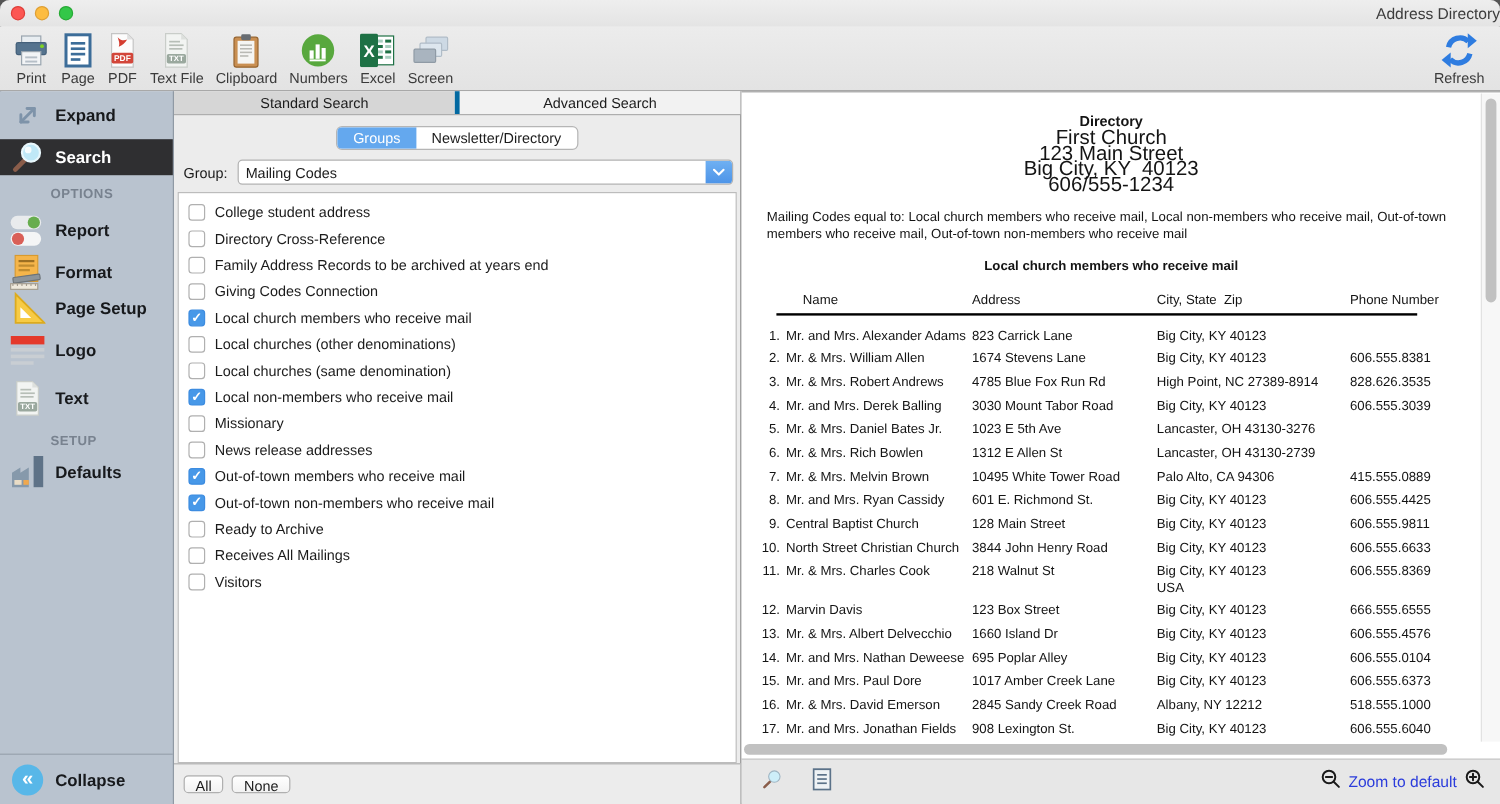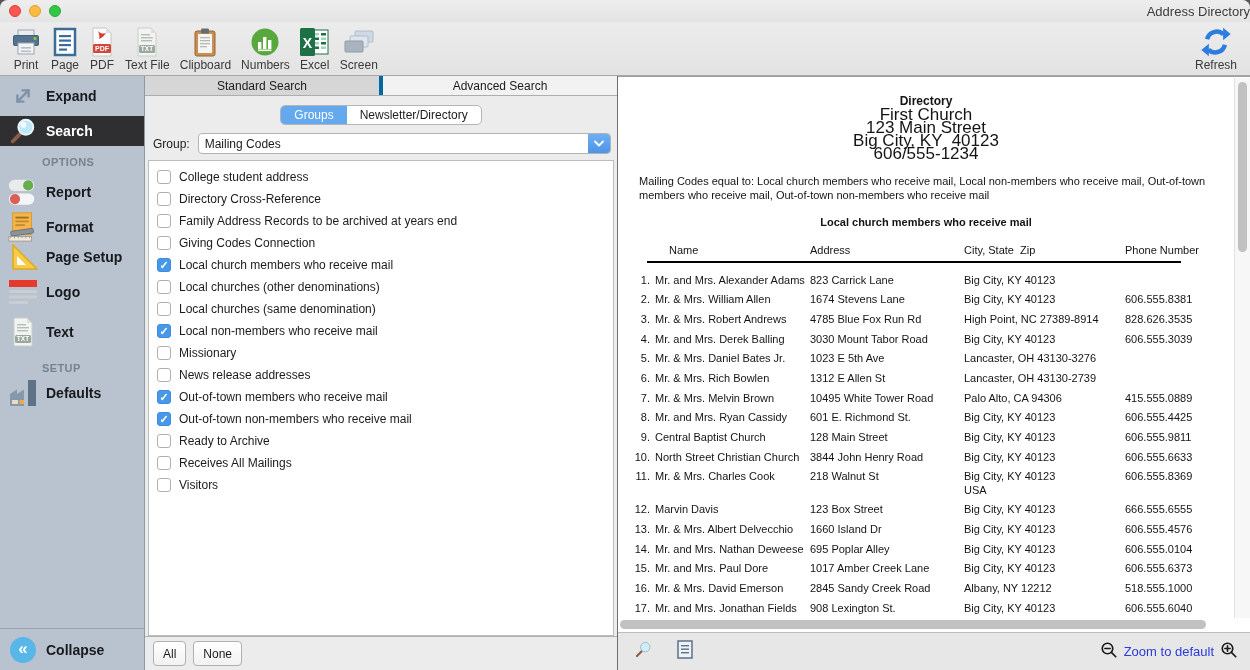--- a/index.html
+++ b/index.html
@@ -70,21 +70,21 @@
              padding-top:5px; }
   .cb-row { display:flex; align-items:center; height:22px; padding-left:8px; cursor:default; }
   .cb { width:14px; height:14px; border:1px solid #b0b0b0; border-radius:3px; background:#fff;
         flex:0 0 14px; display:flex; align-items:center; justify-content:center; }
   .cb.checked { background:#4798e8; border-color:#3d8ce0; }
   .cb.checked::after { content:"✓"; color:#fff; font-size:11px; font-weight:bold; line-height:1; }
   .cb-label { font-size:12px; color:#1b1b1b; margin-left:8px; }
   .mid-bottom { height:34px; flex:0 0 34px; border-top:1px solid #b0b0b0; background:#ececec;
                 display:flex; align-items:center; padding-left:8px; gap:7px; }
   .btn { font-size:12px; color:#1b1b1b; background:linear-gradient(#ffffff,#f2f2f2);
-         border:1px solid #b0b0b0; border-radius:4px; padding:1px 9px; height:25px; cursor:default; }
+         border:1px solid #b0b0b0; border-radius:4px; padding:1px 9px; height:15px; cursor:default; }
 
   
   .right { flex:1; display:flex; flex-direction:column; background:#e9e9e9; min-width:0; }
   .preview-wrap { flex:1; position:relative; background:#fff; border-top:1px solid #9e9e9e; min-height:0; }
   .preview { position:absolute; top:1px; left:1px; right:17px; bottom:14px; background:#fff;
              overflow:hidden; color:#141414; }
   .vscroll { position:absolute; top:1px; right:0; bottom:14px; width:16px; background:#f7f7f7;
              border-left:1px solid #e2e2e2; }
   .vthumb { position:absolute; top:4px; right:3px; width:9px; height:170px; background:#c1c1c1; border-radius:5px; }
   .hscroll { position:absolute; left:2px; right:20px; bottom:2px; height:10px; }

